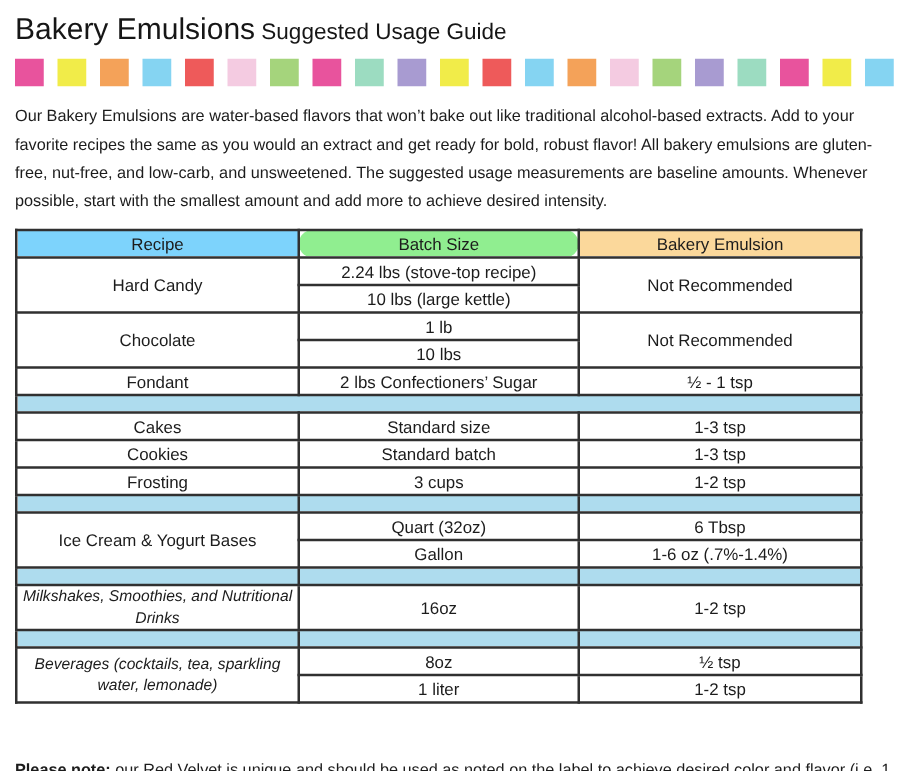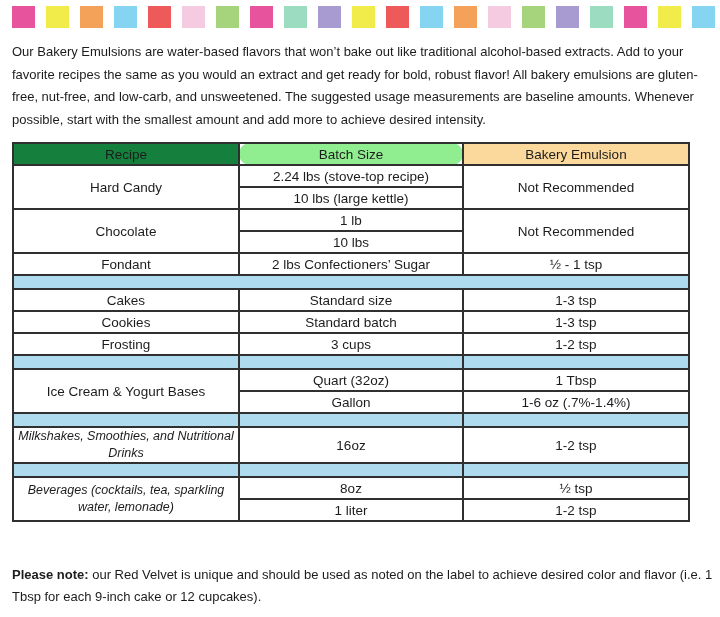--- a/index.html
+++ b/index.html
@@ -57,20 +57,23 @@
     font-size: 13px;
     line-height: 22px;
   }
   .note-bold { font-weight: bold; }
 </style>
 </head>
 <body>
 
 <div class="page">
 
+  <div class="title-row">
+    <span class="title-main">Bakery Emulsions</span><span class="title-sub">Suggested Usage Guide</span>
+  </div>
 
   <div class="palette">
       <span class="sq" style="background: rgb(232, 83, 157);"></span>
       <span class="sq" style="background: rgb(241, 236, 73);"></span>
       <span class="sq" style="background: rgb(244, 162, 89);"></span>
       <span class="sq" style="background: rgb(133, 212, 242);"></span>
       <span class="sq" style="background: rgb(238, 90, 90);"></span>
       <span class="sq" style="background: rgb(244, 203, 225);"></span>
       <span class="sq" style="background: rgb(165, 212, 124);"></span>
       <span class="sq" style="background: rgb(232, 83, 157);"></span>
@@ -92,21 +95,21 @@
   <p class="intro">Our Bakery Emulsions are water-based flavors that won’t bake out like traditional alcohol-based extracts. Add to your favorite recipes the same as you would an extract and get ready for bold, robust flavor! All bakery emulsions are gluten-free, nut-free, and low-carb, and unsweetened. The suggested usage measurements are baseline amounts. Whenever possible, start with the smallest amount and add more to achieve desired intensity.</p>
 
   <table class="usage">
     <colgroup>
       <col style="width:226px">
         <col style="width:224px">
         <col style="width:226px">
     </colgroup>
     <tbody>
       <tr>
-        <td style="background: #15803d;">Recipe</td>
+        <td style="background: #7dd3fc;">Recipe</td>
         <td style="background: rgb(144, 238, 144); border-radius: 11px;">Batch Size</td>
         <td style="background: rgb(251, 216, 155);">Bakery Emulsion</td>
       </tr>
 
       <tr>
         <td rowspan="2">Hard Candy</td>
         <td class="thin-b">2.24 lbs (stove-top recipe)</td>
         <td rowspan="2">Not Recommended</td>
       </tr>
       <tr>
@@ -150,21 +153,21 @@
 
       <tr class="sep">
         <td style="background: rgb(174, 220, 238);"></td>
         <td style="background: rgb(174, 220, 238);"></td>
         <td style="background: rgb(174, 220, 238);"></td>
       </tr>
 
       <tr>
         <td rowspan="2">Ice Cream &amp; Yogurt Bases</td>
         <td class="thin-b">Quart (32oz)</td>
-        <td class="thin-b">1 Tbsp</td>
+        <td class="thin-b">6 Tbsp</td>
       </tr>
       <tr>
         <td class="thin-t">Gallon</td>
         <td class="thin-t">1-6 oz (.7%-1.4%)</td>
       </tr>
 
       <tr class="sep">
         <td style="background: rgb(174, 220, 238);"></td>
         <td style="background: rgb(174, 220, 238);"></td>
         <td style="background: rgb(174, 220, 238);"></td>

